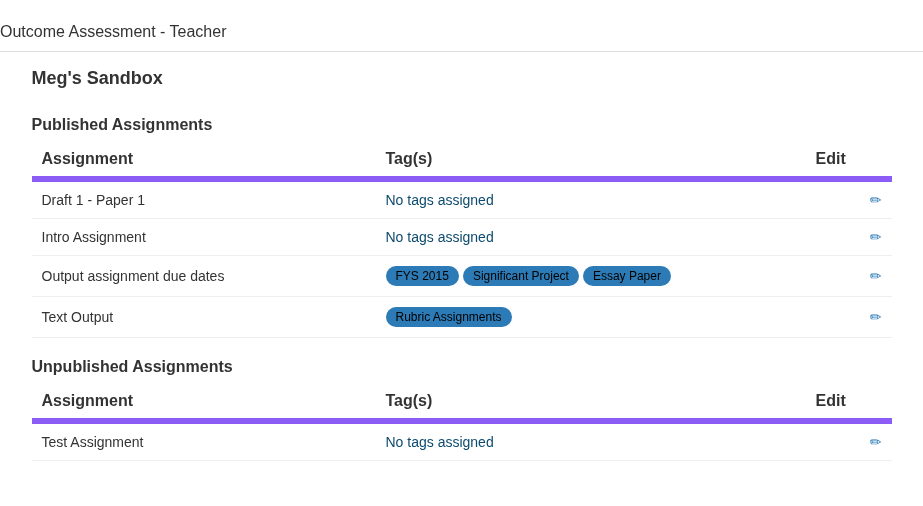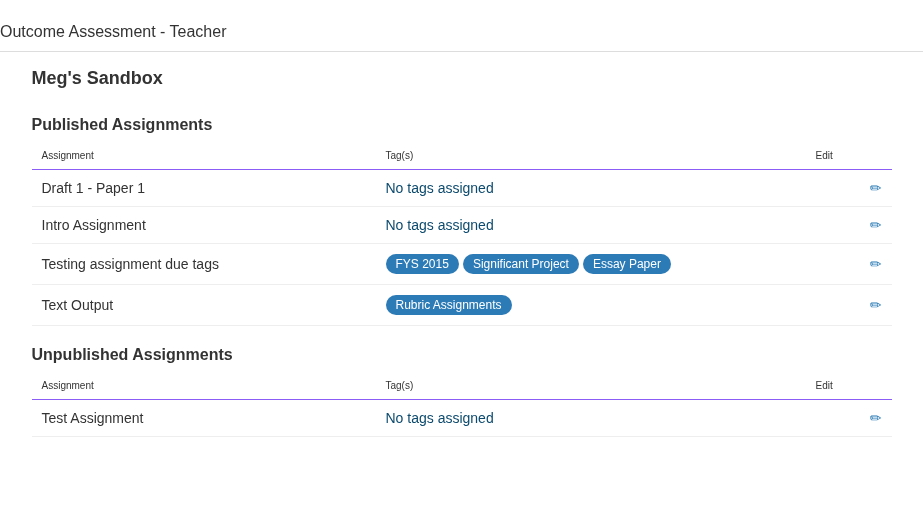--- a/index.html
+++ b/index.html
@@ -41,23 +41,23 @@
 
     .assignments-table {
       width: 100%;
       border-collapse: collapse;
       margin-bottom: 20px;
     }
 
     .assignments-table th {
       text-align: left;
       padding: 8px 10px;
-      border-bottom: 1px solid #8b5cf6;
-      font-weight: normal;
-      font-size: 10px;
+      border-bottom: 6px solid #8b5cf6;
+      font-weight: bold;
+      font-size: 16px;
     }
 
     .assignments-table th.edit-col {
     }
 
     .assignments-table td {
       padding: 10px 10px;
       border-bottom: 1px solid #eee;
       vertical-align: middle;
     }
@@ -66,21 +66,21 @@
       text-align: right;
     }
 
     .no-tags {
       color: #0c4a6e;
     }
 
     .tag-badge {
       display: inline-block;
       background-color: #2c7bb6;
-      color: #ffffff;
+      color: #000000;
       border-radius: 12px;
       padding: 3px 10px;
       font-size: 12px;
       margin-right: 4px;
       white-space: nowrap;
     }
 
     .edit-icon {
       color: #2c7bb6;
       cursor: pointer;
@@ -125,21 +125,21 @@
           <td>Draft 1 - Paper 1</td>
           <td><span class="no-tags">No tags assigned</span></td>
           <td class="edit-col"><span class="edit-icon">✏</span></td>
         </tr>
         <tr>
           <td>Intro Assignment</td>
           <td><span class="no-tags">No tags assigned</span></td>
           <td class="edit-col"><span class="edit-icon">✏</span></td>
         </tr>
         <tr>
-          <td>Testing assignment due tags</td>
+          <td>Output assignment due dates</td>
           <td><span class="tag-badge">FYS 2015</span><span class="tag-badge">Significant Project</span><span class="tag-badge">Essay Paper</span></td>
           <td class="edit-col"><span class="edit-icon">✏</span></td>
         </tr>
         <tr>
           <td>Text Output</td>
           <td><span class="tag-badge">Rubric Assignments</span></td>
           <td class="edit-col"><span class="edit-icon">✏</span></td>
         </tr>
       </tbody>
   </table>

